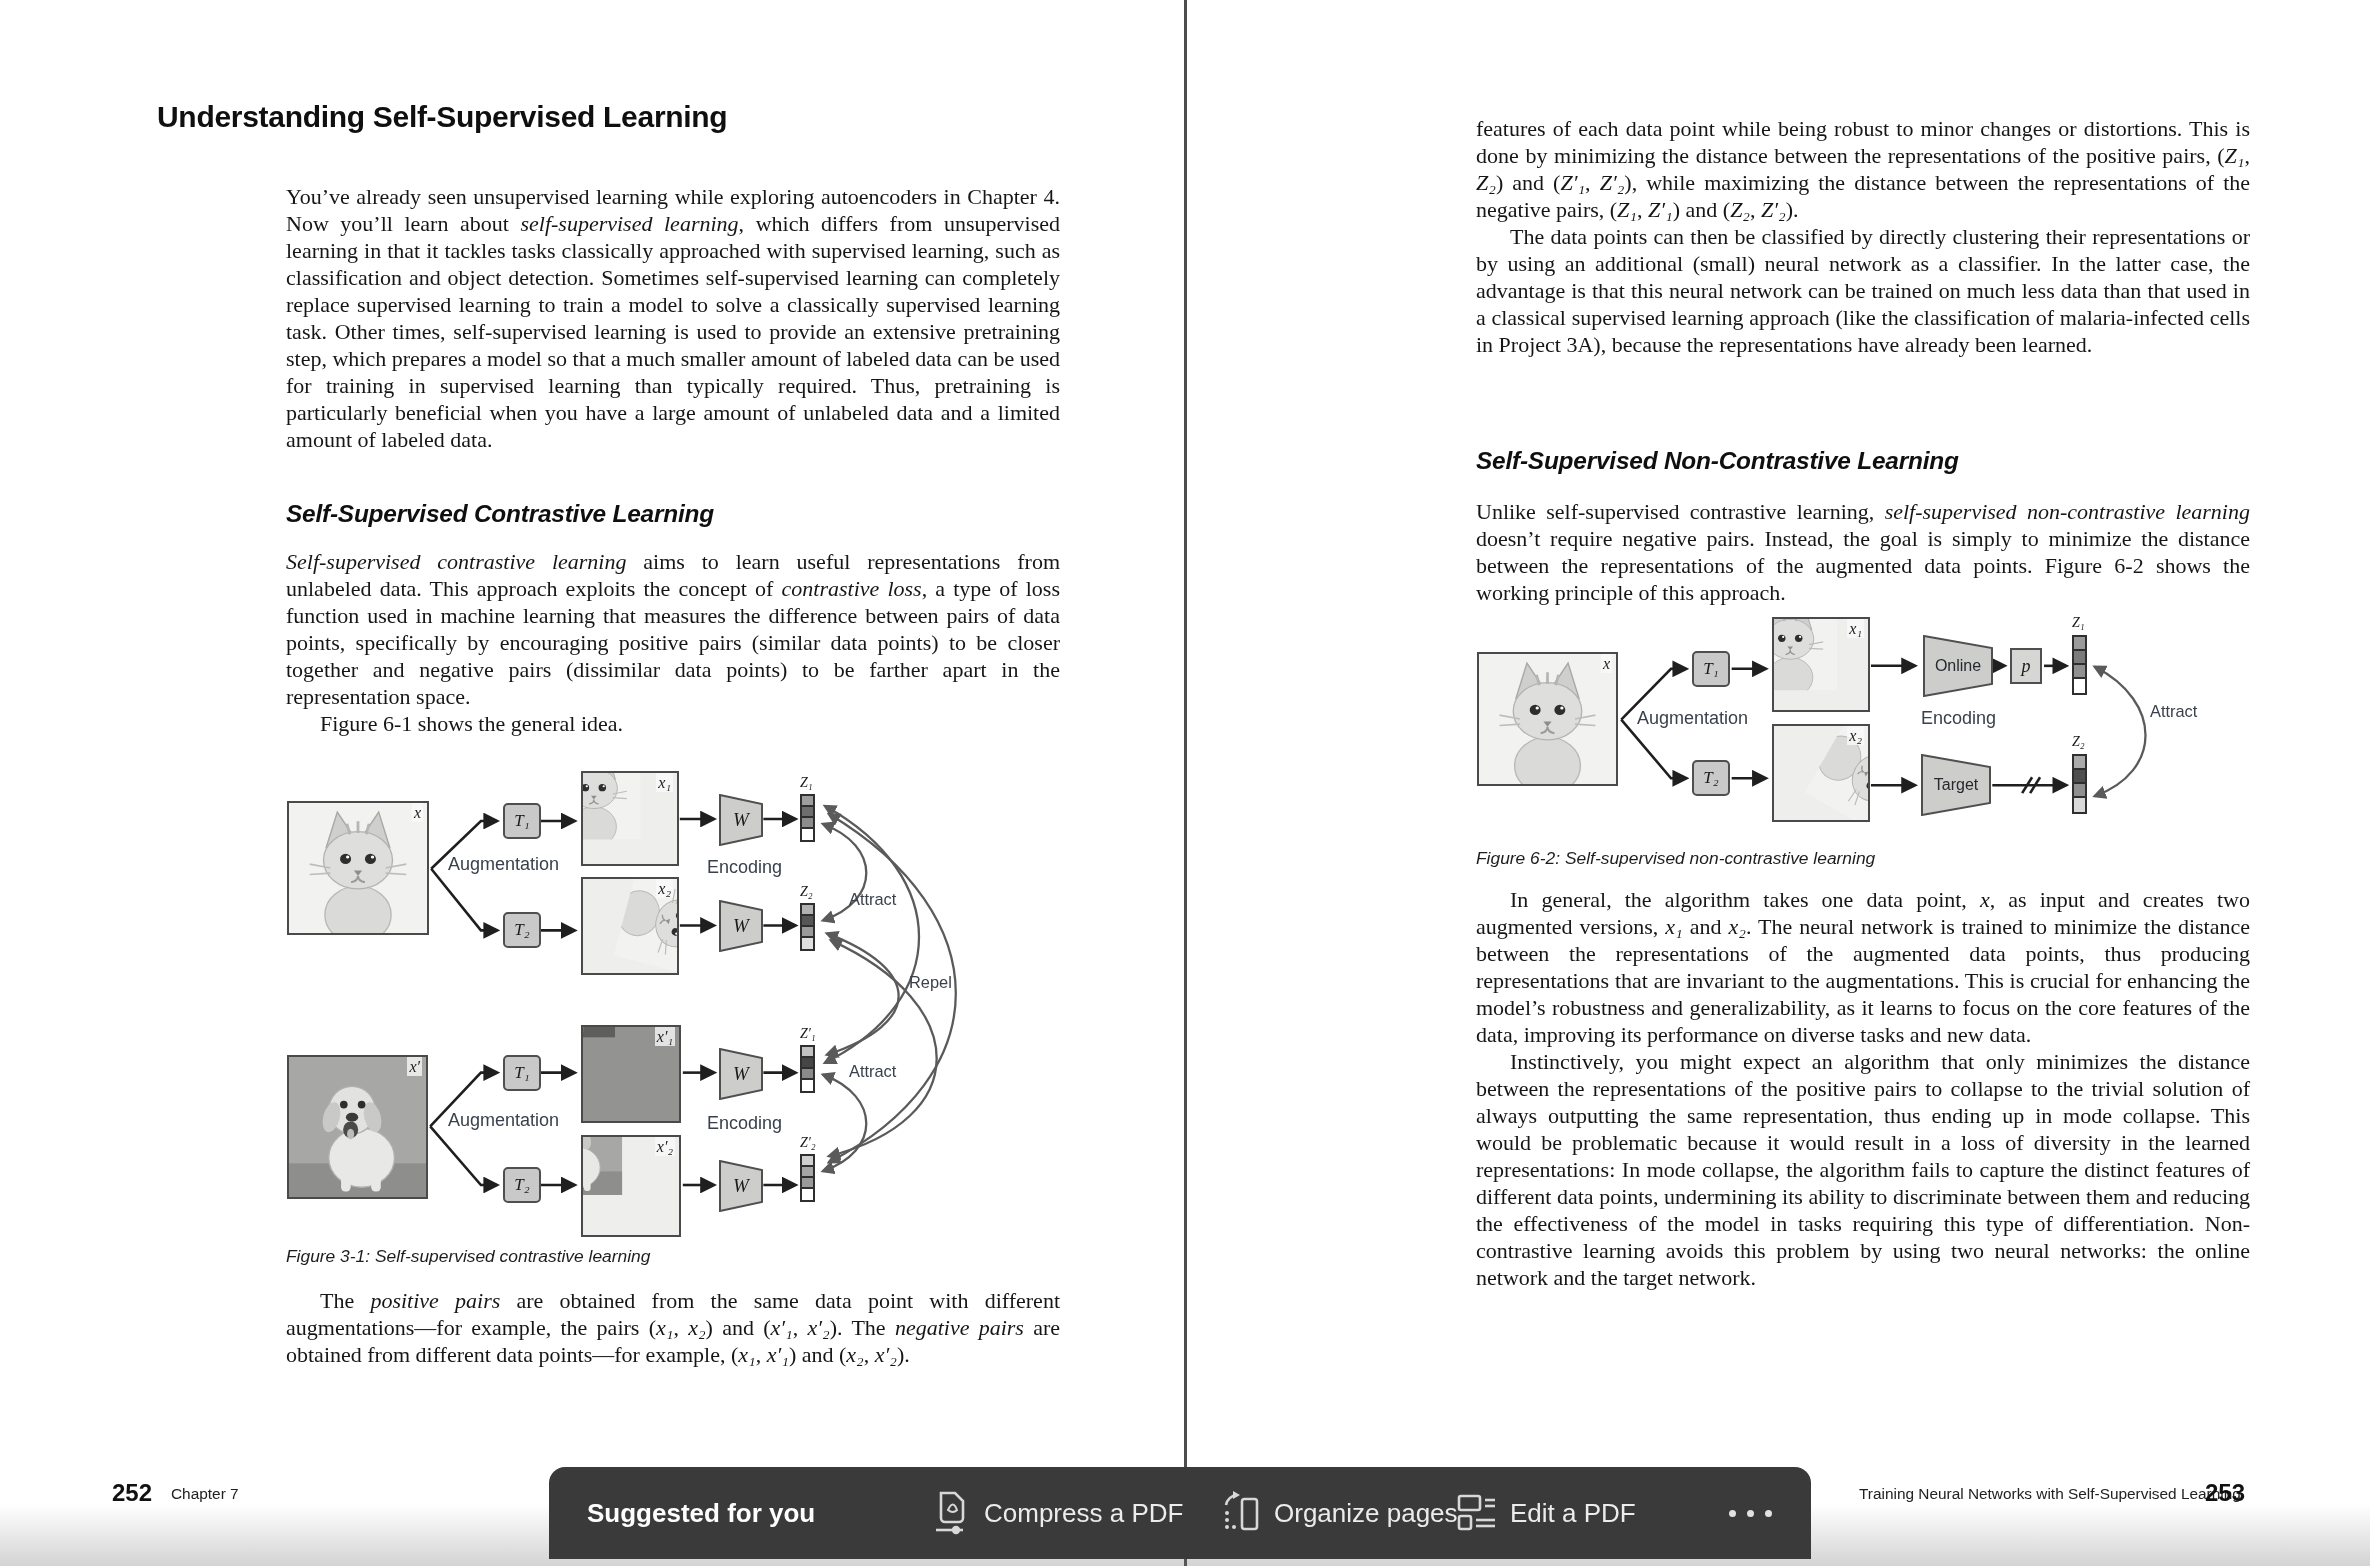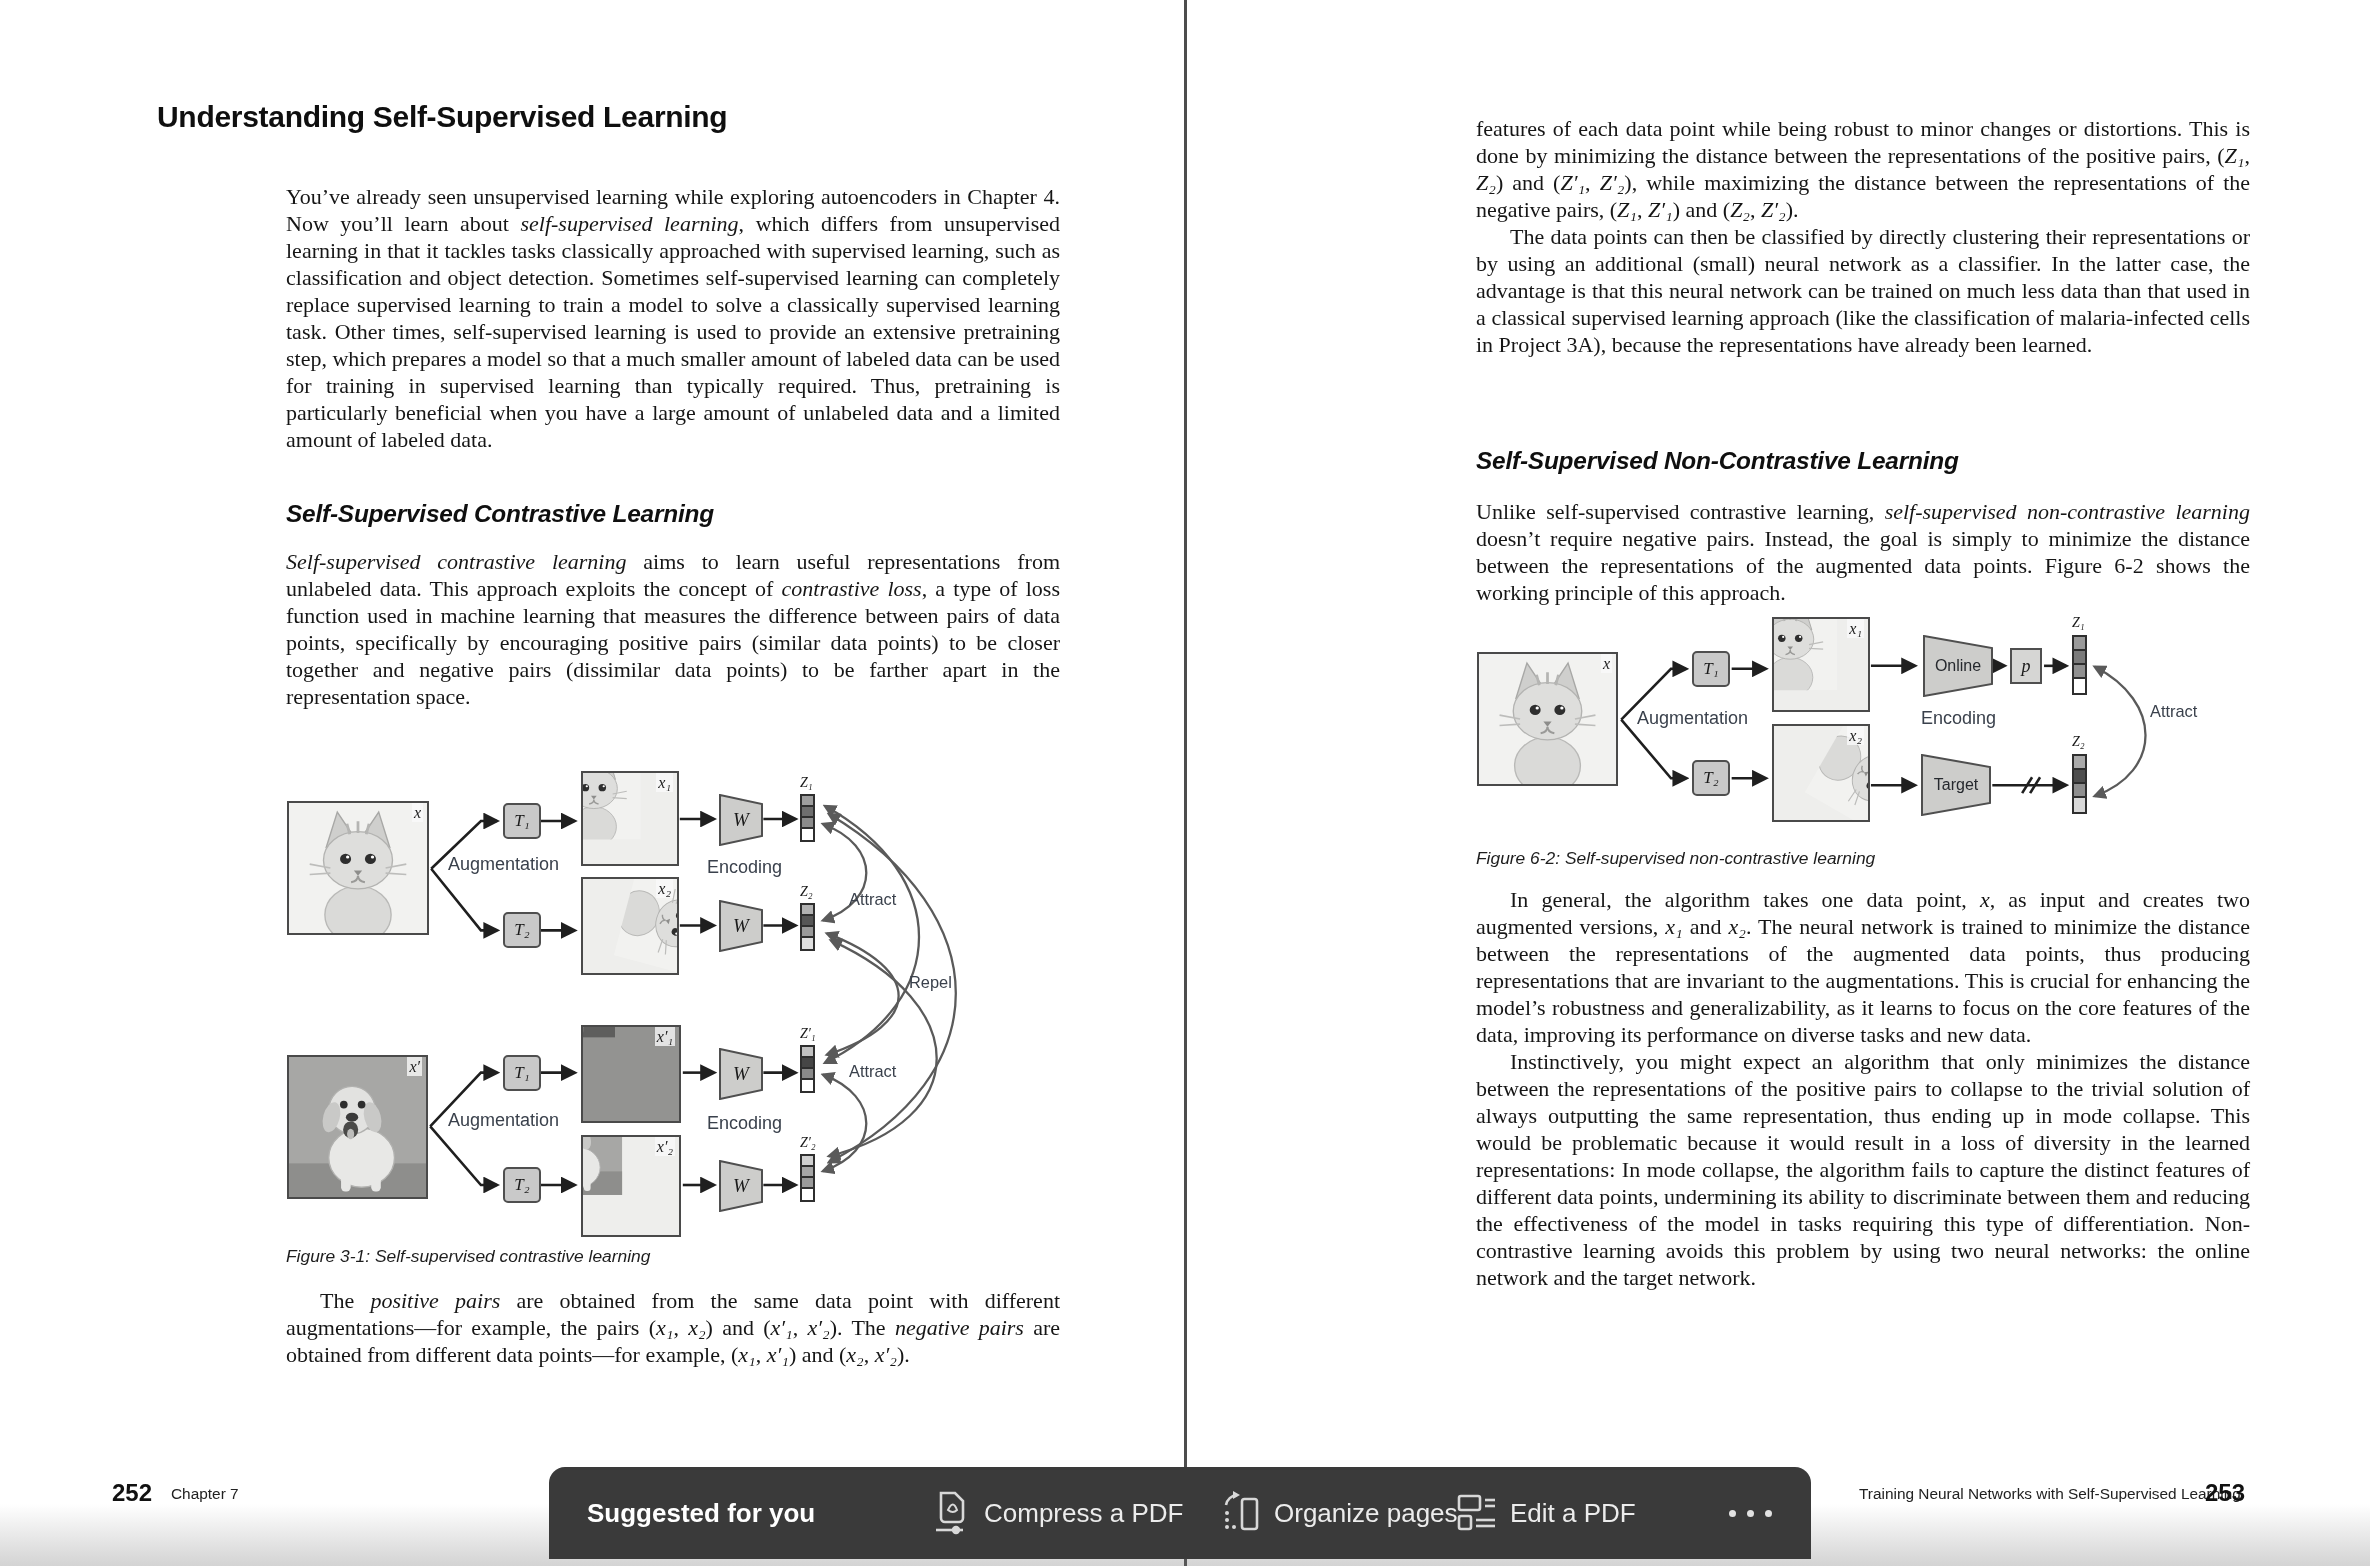--- a/index.html
+++ b/index.html
@@ -106,20 +106,21 @@
     <div class="chap-title" style="left:157px;top:100px">Understanding Self-Supervised Learning</div>
 
     <div class="col" style="left:286px;top:183px">
       <p>You’ve already seen unsupervised learning while exploring autoencoders in Chapter 4. Now you’ll learn about <i>self-supervised learning</i>, which differs from unsupervised learning in that it tackles tasks classically approached with supervised learning, such as classification and object detection. Sometimes self-supervised learning can completely replace supervised learning to train a model to solve a classically supervised learning task. Other times, self-supervised learning is used to provide an extensive pretraining step, which prepares a model so that a much smaller amount of labeled data can be used for training in supervised learning than typically required. Thus, pretraining is particularly beneficial when you have a large amount of unlabeled data and a limited amount of labeled data.</p>
     </div>
 
     <div class="sec-head" style="left:286px;top:500px">Self-Supervised Contrastive Learning</div>
 
     <div class="col" style="left:286px;top:548px">
       <p><i>Self-supervised contrastive learning</i> aims to learn useful representations from unlabeled data. This approach exploits the concept of <i>contrastive loss</i>, a type of loss function used in machine learning that measures the difference between pairs of data points, specifically by encouraging positive pairs (similar data points) to be closer together and negative pairs (dissimilar data points) to be farther apart in the representation space.</p>
+      <p class="ind">Figure 6-1 shows the general idea.</p>
     </div>
 
     <div class="fig" style="left:286px;top:766px;width:726px;height:478px">
       <svg class="wires" width="726" height="478" viewBox="0 0 730 480">
         <defs>
           <marker id="ah1" viewBox="0 0 10 10" refX="8" refY="5" markerWidth="6.5" markerHeight="6.5" orient="auto-start-reverse">
               <path d="M0 0 L10 5 L0 10 z" fill="#1f1f1f"></path>
             </marker>
           <marker id="ag1" viewBox="0 0 10 10" refX="8" refY="5" markerWidth="6" markerHeight="6" orient="auto-start-reverse">
               <path d="M0 0 L10 5 L0 10 z" fill="#5a5a5a"></path>

